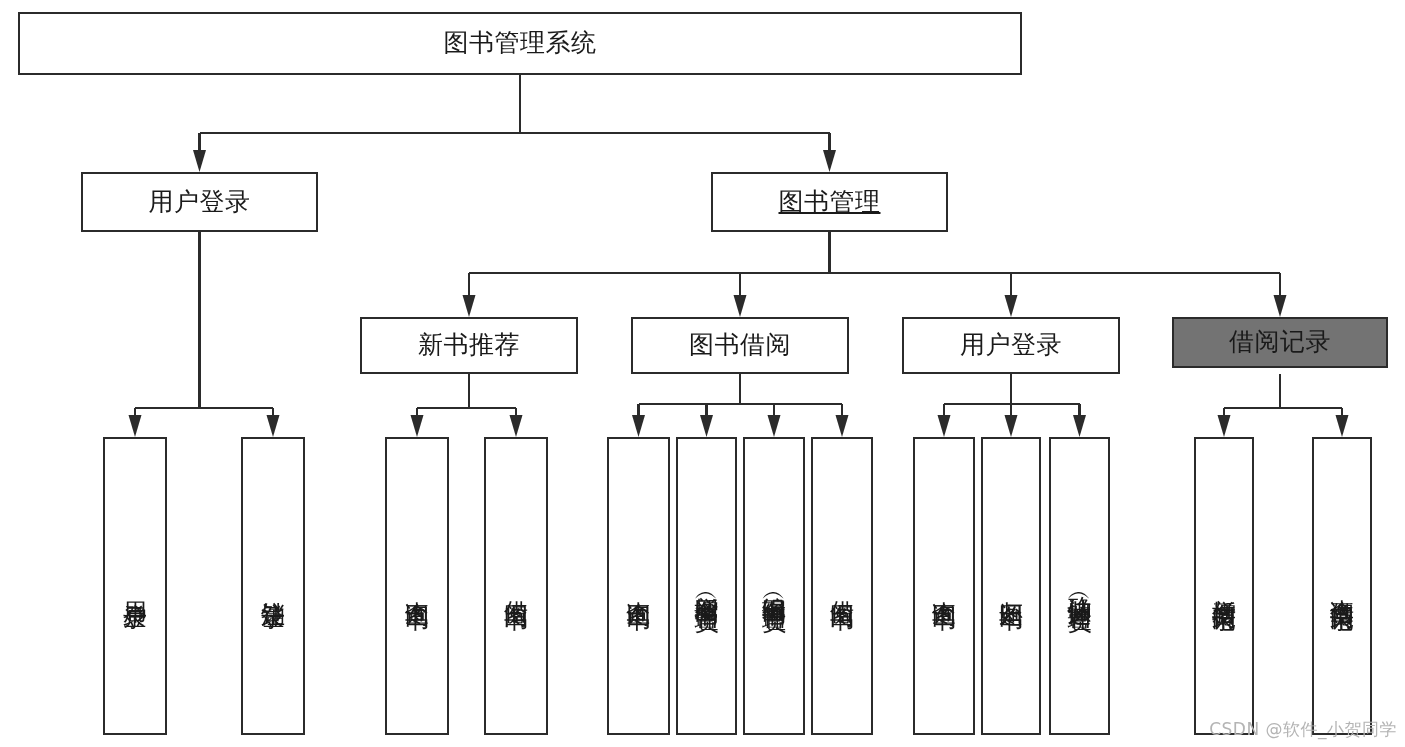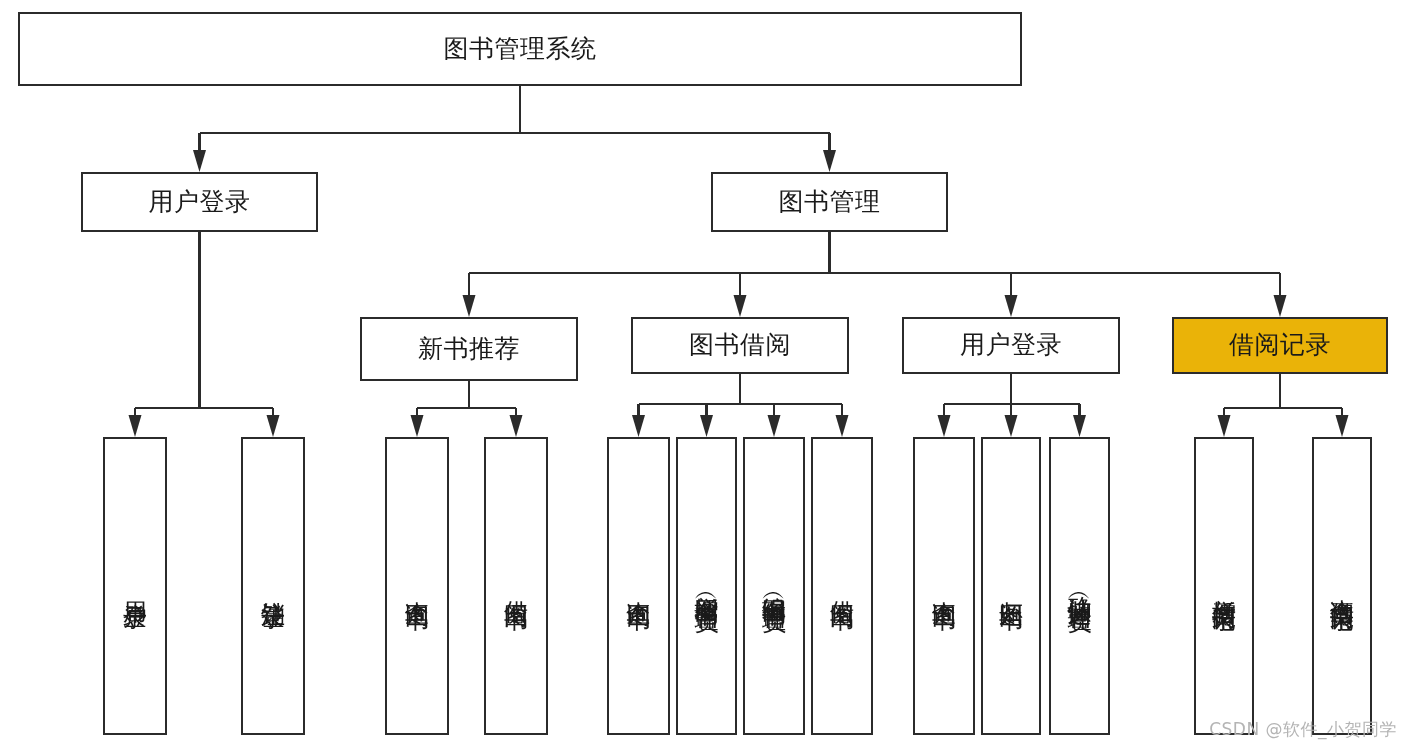--- a/index.html
+++ b/index.html
@@ -126,39 +126,39 @@
       <line x1="1079.5" y1="404" x2="1079.5" y2="415" stroke="#2b2b2b" stroke-width="2.6" shape-rendering="crispEdges"></line>
       <polygon points="1073,415 1086,415 1079.5,437" fill="#2b2b2b"></polygon>
       <line x1="1280" y1="374" x2="1280" y2="408" stroke="#2b2b2b" stroke-width="2.6" shape-rendering="crispEdges"></line>
       <line x1="1224" y1="408" x2="1342" y2="408" stroke="#2b2b2b" stroke-width="2.6" shape-rendering="crispEdges"></line>
       <line x1="1224" y1="408" x2="1224" y2="415" stroke="#2b2b2b" stroke-width="2.6" shape-rendering="crispEdges"></line>
       <polygon points="1217.5,415 1230.5,415 1224,437" fill="#2b2b2b"></polygon>
       <line x1="1342" y1="408" x2="1342" y2="415" stroke="#2b2b2b" stroke-width="2.6" shape-rendering="crispEdges"></line>
       <polygon points="1335.5,415 1348.5,415 1342,437" fill="#2b2b2b"></polygon>
     </svg>
   <div id="node-layer">
-      <div class="node horizontal root" id="node-root" style="left: 18px; top: 12px; width: 1004px; height: 74px; border-color: rgb(43, 43, 43); background: rgb(255, 255, 255); color: rgb(26, 26, 26);">
+      <div class="node horizontal root" id="node-root" style="left: 18px; top: 12px; width: 1004px; height: 63px; border-color: rgb(43, 43, 43); background: rgb(255, 255, 255); color: rgb(26, 26, 26);">
         <span class="node-label">图书管理系统</span>
       </div>
       <div class="node horizontal" id="node-n-login" style="left: 81px; top: 172px; width: 237px; height: 60px; border-color: rgb(43, 43, 43); background: rgb(255, 255, 255); color: rgb(26, 26, 26);">
         <span class="node-label">用户登录</span>
       </div>
-      <div class="node horizontal" id="node-n-book" style="left: 711px; top: 172px; width: 237px; height: 60px; border-color: rgb(43, 43, 43); background: rgb(255, 255, 255); color: rgb(26, 26, 26);">
+      <div class="node horizontal" id="node-n-book" style="left: 711px; top: 172px; width: 237px; height: 60px; border-color: rgb(43, 43, 43); background: rgb(255, 255, 255); color: rgb(26, 26, 26); text-decoration: underline;">
         <span class="node-label">图书管理</span>
       </div>
-      <div class="node horizontal" id="node-n-rec" style="left: 360px; top: 317px; width: 218px; height: 64px; border-color: rgb(43, 43, 43); background: rgb(255, 255, 255); color: rgb(26, 26, 26);">
+      <div class="node horizontal" id="node-n-rec" style="left: 360px; top: 317px; width: 218px; height: 57px; border-color: rgb(43, 43, 43); background: rgb(255, 255, 255); color: rgb(26, 26, 26);">
         <span class="node-label">新书推荐</span>
       </div>
       <div class="node horizontal" id="node-n-bor" style="left: 631px; top: 317px; width: 218px; height: 57px; border-color: rgb(43, 43, 43); background: rgb(255, 255, 255); color: rgb(26, 26, 26); font-family: Liberation Serif, serif;">
         <span class="node-label">图书借阅</span>
       </div>
       <div class="node horizontal" id="node-n-cur" style="left: 902px; top: 317px; width: 218px; height: 57px; border-color: rgb(43, 43, 43); background: rgb(255, 255, 255); color: rgb(26, 26, 26);">
         <span class="node-label">用户登录</span>
       </div>
-      <div class="node horizontal" id="node-n-log" style="left: 1172px; top: 317px; width: 216px; height: 57px; border-color: rgb(43, 43, 43); background: #eab308; color: rgb(26, 26, 26);">
+      <div class="node horizontal" id="node-n-log" style="left: 1172px; top: 317px; width: 216px; height: 51px; border-color: rgb(43, 43, 43); background: #737373; color: rgb(26, 26, 26);">
         <span class="node-label">借阅记录</span>
       </div>
       <div class="node vertical" id="node-l-1" style="left: 103px; top: 437px; width: 64px; height: 298px; border-color: rgb(43, 43, 43); background: rgb(255, 255, 255); color: rgb(26, 26, 26);">
         <span class="node-label">用户登录</span>
       </div>
       <div class="node vertical" id="node-l-2" style="left: 241px; top: 437px; width: 64px; height: 298px; border-color: rgb(43, 43, 43); background: rgb(255, 255, 255); color: rgb(26, 26, 26);">
         <span class="node-label">注销登录</span>
       </div>
       <div class="node vertical" id="node-r-1" style="left: 385px; top: 437px; width: 64px; height: 298px; border-color: rgb(43, 43, 43); background: rgb(255, 255, 255); color: rgb(26, 26, 26);">
         <span class="node-label">查询图书</span>

